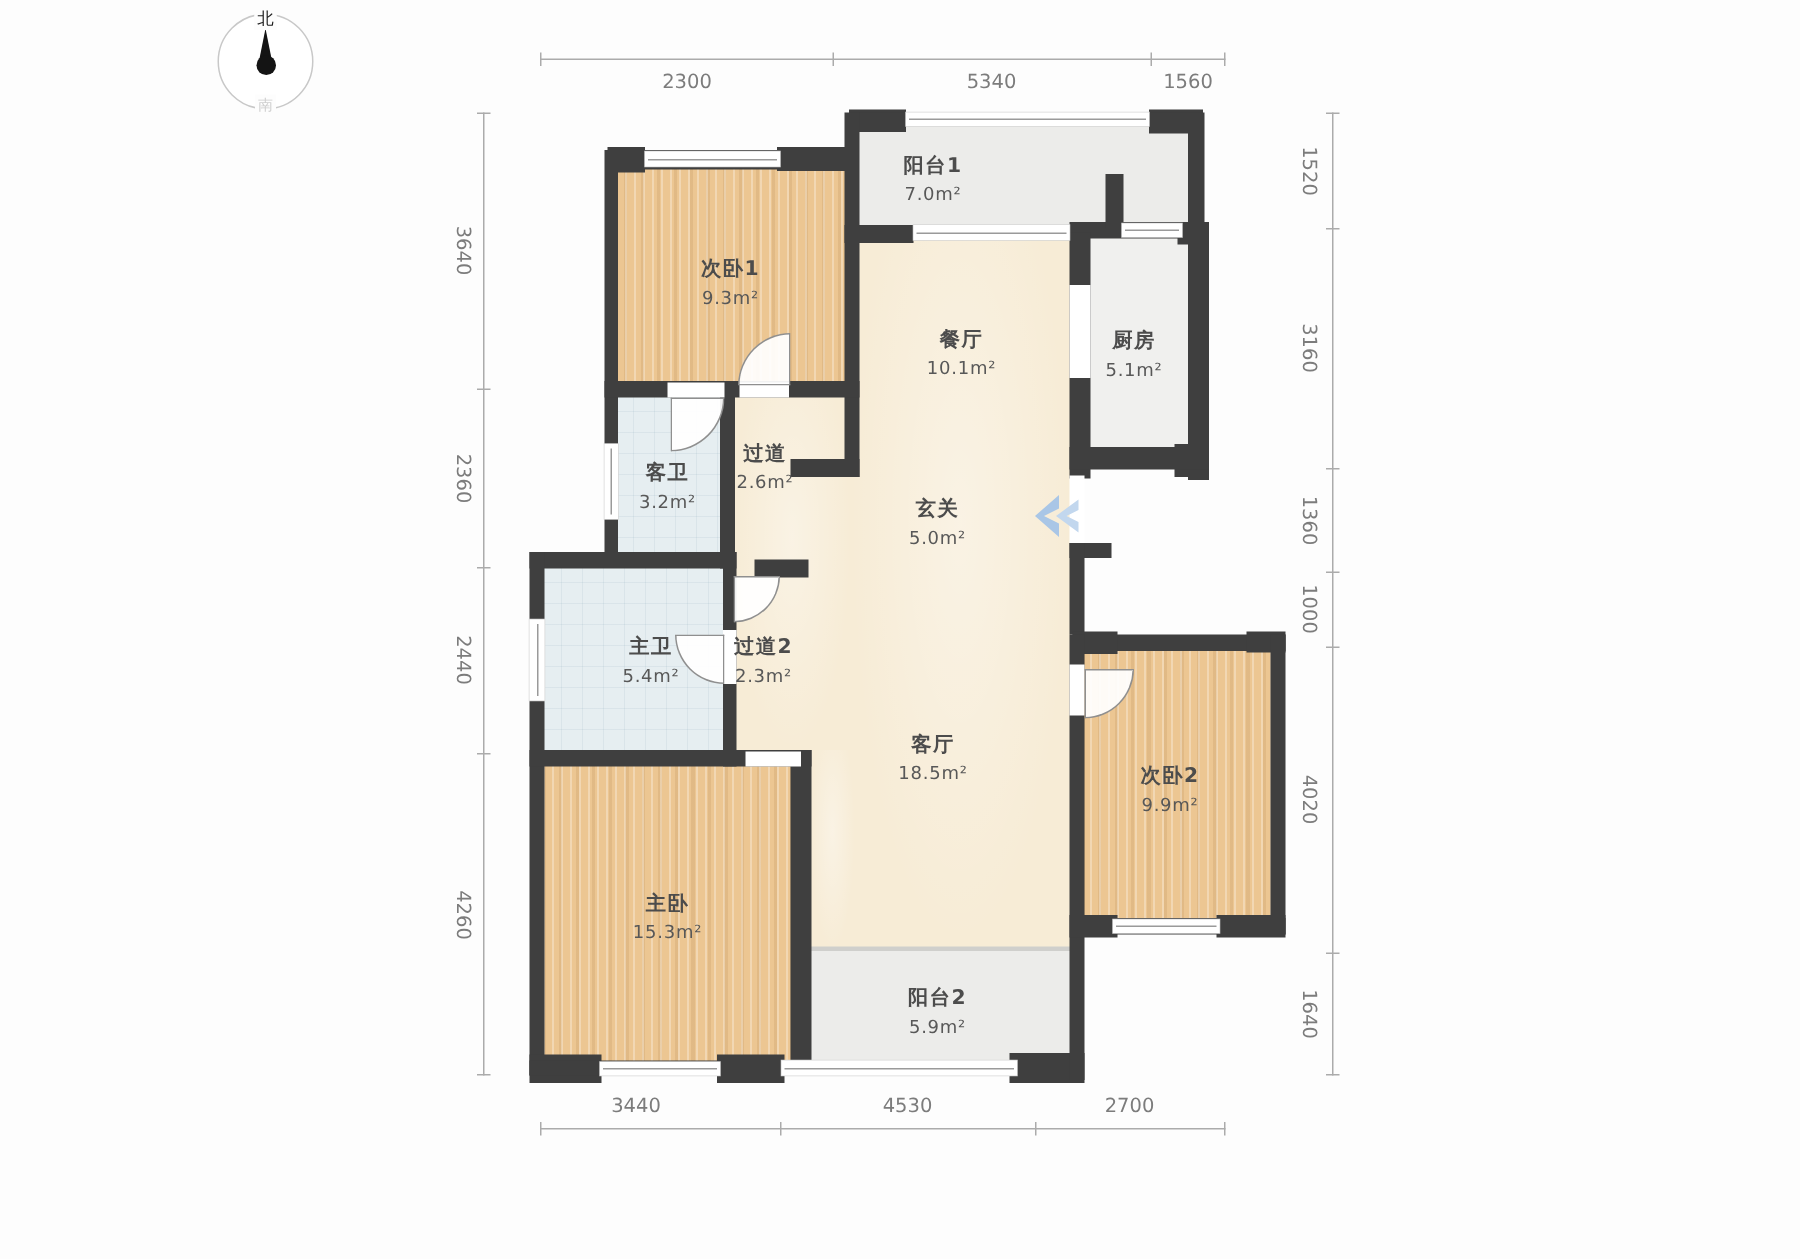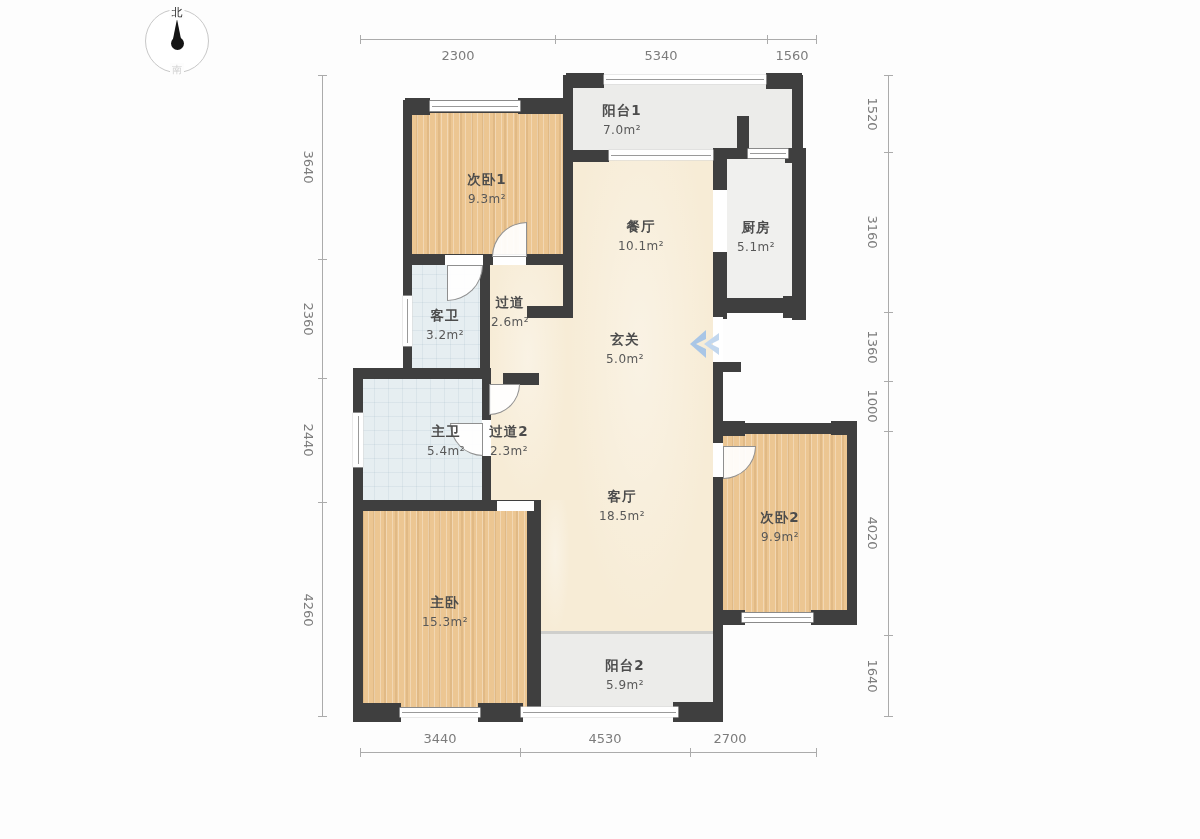--- a/index.html
+++ b/index.html
@@ -165,21 +165,21 @@
     <div class="rarea">3.2m²</div>
   </div>
   <div class="rlabel" style="left:510px;top:311px">
     <div class="rname">过道</div>
     <div class="rarea">2.6m²</div>
   </div>
   <div class="rlabel" style="left:625px;top:348px">
     <div class="rname">玄关</div>
     <div class="rarea">5.0m²</div>
   </div>
-  <div class="rlabel" style="left:446px;top:440px">
+  <div class="rlabel" style="left:434px;top:440px">
     <div class="rname">主卫</div>
     <div class="rarea">5.4m²</div>
   </div>
   <div class="rlabel" style="left:509px;top:440px">
     <div class="rname">过道2</div>
     <div class="rarea">2.3m²</div>
   </div>
   <div class="rlabel" style="left:622px;top:505px">
     <div class="rname">客厅</div>
     <div class="rarea">18.5m²</div>
@@ -204,23 +204,23 @@
   <div class="tick t" style="left:816px;top:35px"></div>
   <div class="dimtext" style="left:458px;top:55px">2300</div>
   <div class="dimtext" style="left:661px;top:55px">5340</div>
   <div class="dimtext" style="left:792px;top:55px">1560</div>
 
   <div class="dim-h" style="left:360px;top:752px;width:457px"></div>
   <div class="tick t" style="left:360px;top:748px"></div>
   <div class="tick t" style="left:520px;top:748px"></div>
   <div class="tick t" style="left:690px;top:748px"></div>
   <div class="tick t" style="left:816px;top:748px"></div>
-  <div class="dimtext" style="left:440px;top:738px">3440</div>
+  <div class="dimtext" style="left:424px;top:738px">3440</div>
   <div class="dimtext" style="left:605px;top:738px">4530</div>
-  <div class="dimtext" style="left:730px;top:738px">2700</div>
+  <div class="dimtext" style="left:753px;top:738px">2700</div>
 
   <div class="dim-v" style="left:322px;top:75px;height:642px"></div>
   <div class="tick s" style="left:318px;top:75px"></div>
   <div class="tick s" style="left:318px;top:259px"></div>
   <div class="tick s" style="left:318px;top:378px"></div>
   <div class="tick s" style="left:318px;top:502px"></div>
   <div class="tick s" style="left:318px;top:716px"></div>
   <div class="dimtext rot" style="left:308px;top:167px">3640</div>
   <div class="dimtext rot" style="left:308px;top:319px">2360</div>
   <div class="dimtext rot" style="left:308px;top:440px">2440</div>

